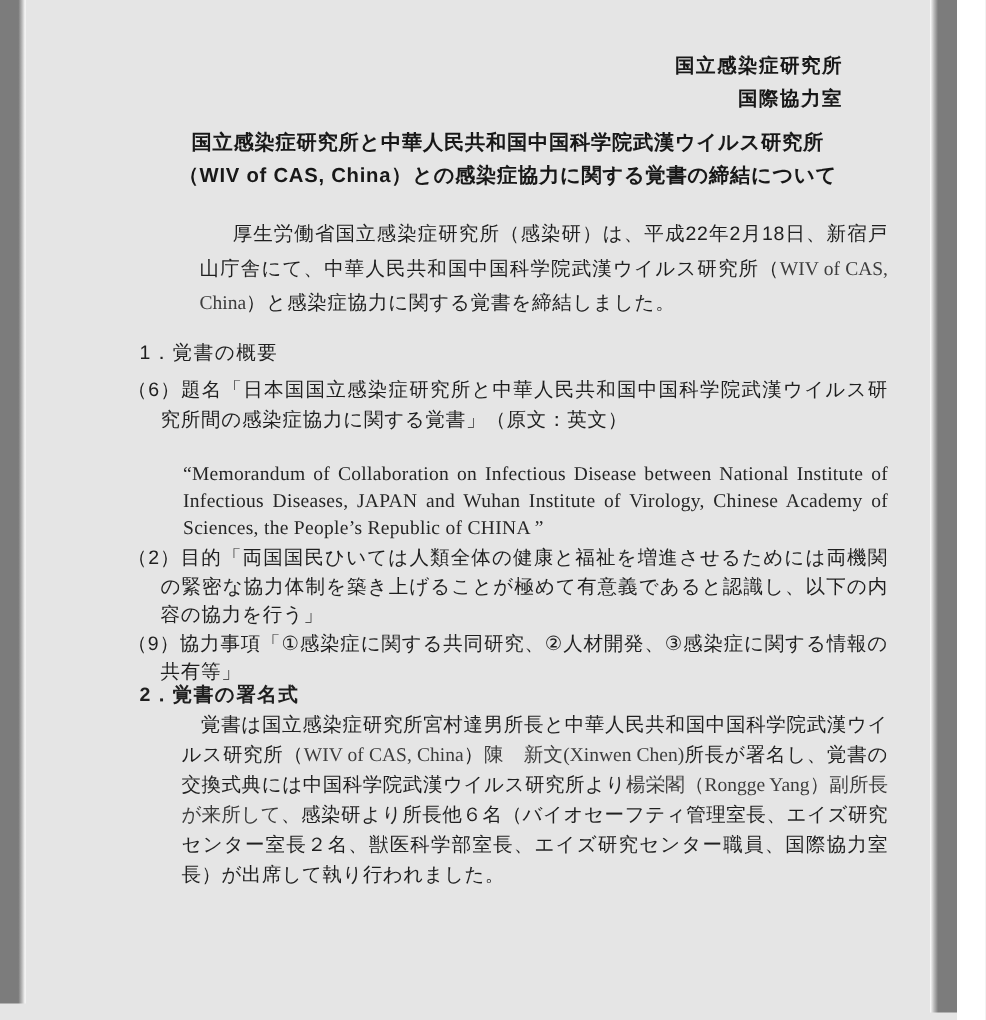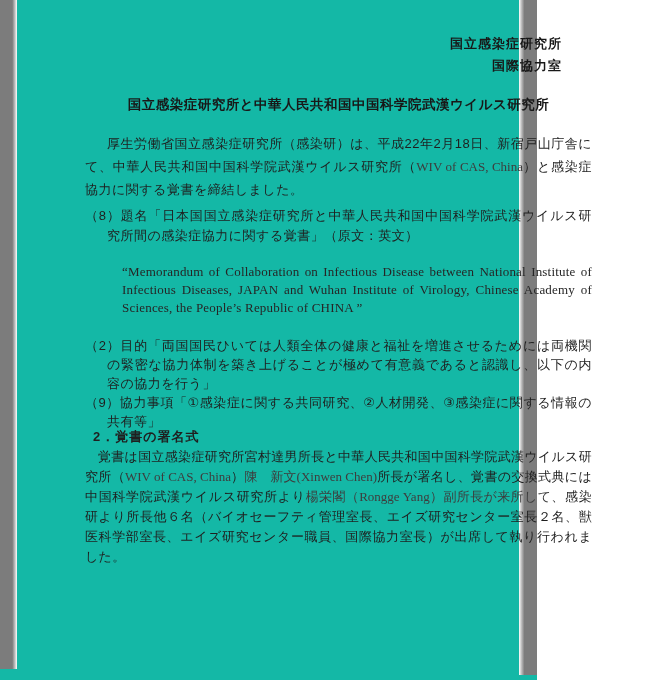--- a/index.html
+++ b/index.html
@@ -2,21 +2,21 @@
 <html><head>
 <meta charset="utf-8">
 <style>
   html,body{margin:0;padding:0;}
   body{
     width:657px;height:680px;overflow:hidden;
     background:#ffffff;
     font-family:"Liberation Sans","DejaVu Sans",sans-serif;
   }
   .photo{
-    position:relative;width:537px;height:680px;background:#14b8a6;
+    position:relative;width:638px;height:680px;background:#e5e5e5;
     color:#1f1f1f;
   }
   .band{position:absolute;top:0;}
   .band-left{
     left:0;width:17px;height:669px;
     background:linear-gradient(to right,#7c7c7c 0%,#7c7c7c 72%,#b9b9b9 86%,#ffffff 100%);
   }
   .band-right{
     right:0;width:18px;height:675px;
     background:linear-gradient(to left,#7c7c7c 0%,#7c7c7c 70%,#b9b9b9 85%,#ffffff 100%);
@@ -25,48 +25,48 @@
     position:absolute;left:85px;top:0;width:507px;
     font-size:13px;line-height:20px;
     -webkit-font-smoothing:antialiased;
   }
   .letterhead{
     padding-top:33px;text-align:right;
     font-weight:bold;font-size:13px;line-height:22px;letter-spacing:1px;
   }
   .letterhead div{padding-right:30px;}
   .title{
-    margin-top:17px;text-align:center;font-weight:bold;
+    margin-top:7px;text-align:center;font-weight:bold;
     font-size:13.5px;line-height:22px;letter-spacing:0.5px;
   }
   .intro{
     margin-top:16px;font-size:13px;line-height:23px;
-    text-align:justify;text-indent:1.7em;letter-spacing:0.5px;
+    text-align:justify;text-indent:1.7em;letter-spacing:0.5px;margin-left:48px;
   }
   .sec-heading{
     margin-top:12px;margin-left:8px;font-size:13px;line-height:20px;
     font-weight:600;letter-spacing:1px;
   }
   .sec-heading.second{margin-top:-4px;font-weight:bold;}
   .item{
     font-size:13px;letter-spacing:0.5px;text-align:justify;
     padding-left:22px;text-indent:-22px;font-weight:500;
   }
   .item.i1{margin-top:5px;line-height:20px;}
-  .item.i2{margin-top:19px;line-height:19px;}
+  .item.i2{margin-top:1px;line-height:19px;}
   .item.i3{line-height:19px;}
   .english{
     margin-top:17px;margin-left:37px;
     font-family:"Liberation Serif","DejaVu Serif",serif;
     font-size:13px;line-height:18px;text-align:justify;color:#262626;
     letter-spacing:0.2px;
   }
   .para2{
     font-size:13px;line-height:20px;text-align:justify;
-    text-indent:1em;letter-spacing:0.3px;font-weight:500;
+    text-indent:1em;letter-spacing:0.3px;font-weight:500;margin-left:36px;
   }
   .serif{
     font-family:"Liberation Serif","DejaVu Serif",serif;
     color:#3d3d3d;font-weight:400;letter-spacing:0;
   }
   .doc, .sec-heading, .item, .intro, .para2{font-weight:500;}
   .letterhead, .title{color:#181818;}
 </style>
 </head>
 <body>
@@ -78,26 +78,28 @@
 
   <div class="doc">
 
     <div class="letterhead">
       <div>国立感染症研究所</div>
       <div>国際協力室</div>
     </div>
 
     <div class="title">
       <div>国立感染症研究所と中華人民共和国中国科学院武漢ウイルス研究所</div>
+      <div>（WIV of CAS, China）との感染症協力に関する覚書の締結について</div>
     </div>
 
     <div class="intro"><span>厚生労働省国立感染症研究所（感染研）は、平成22年2月18日、新宿戸山庁舎にて、中華人民共和国中国科学院武漢ウイルス研究所（</span><span class="serif">WIV of CAS, China</span><span>）と感染症協力に関する覚書を締結しました。</span></div>
 
+    <div class="sec-heading">1．覚書の概要</div>
 
-    <div class="item i1">（8）題名「日本国国立感染症研究所と中華人民共和国中国科学院武漢ウイルス研究所間の感染症協力に関する覚書」（原文：英文）</div>
+    <div class="item i1">（6）題名「日本国国立感染症研究所と中華人民共和国中国科学院武漢ウイルス研究所間の感染症協力に関する覚書」（原文：英文）</div>
 
     <div class="english">“Memorandum of Collaboration on Infectious Disease between National Institute of Infectious Diseases, JAPAN and Wuhan Institute of Virology, Chinese Academy of Sciences, the People’s Republic of CHINA ”</div>
 
     <div class="item i2">（2）目的「両国国民ひいては人類全体の健康と福祉を増進させるためには両機関の緊密な協力体制を築き上げることが極めて有意義であると認識し、以下の内容の協力を行う」</div>
 
     <div class="item i3">（9）協力事項「①感染症に関する共同研究、②人材開発、③感染症に関する情報の共有等」</div>
 
     <div class="sec-heading second">2．覚書の署名式</div>
 
     <div class="para2"><span>覚書は国立感染症研究所宮村達男所長と中華人民共和国中国科学院武漢ウイルス研究所（</span><span class="serif">WIV of CAS, China</span><span>）</span><span class="serif">陳　新文(Xinwen Chen)</span><span>所長が署名し、覚書の交換式典には中国科学院武漢ウイルス研究所より</span><span class="serif">楊栄閣（Rongge Yang）副所長が来所して</span><span>、感染研より所長他６名（バイオセーフティ管理室長、エイズ研究センター室長２名、獣医科学部室長、エイズ研究センター職員、国際協力室長）が出席して執り行われました。</span></div>

